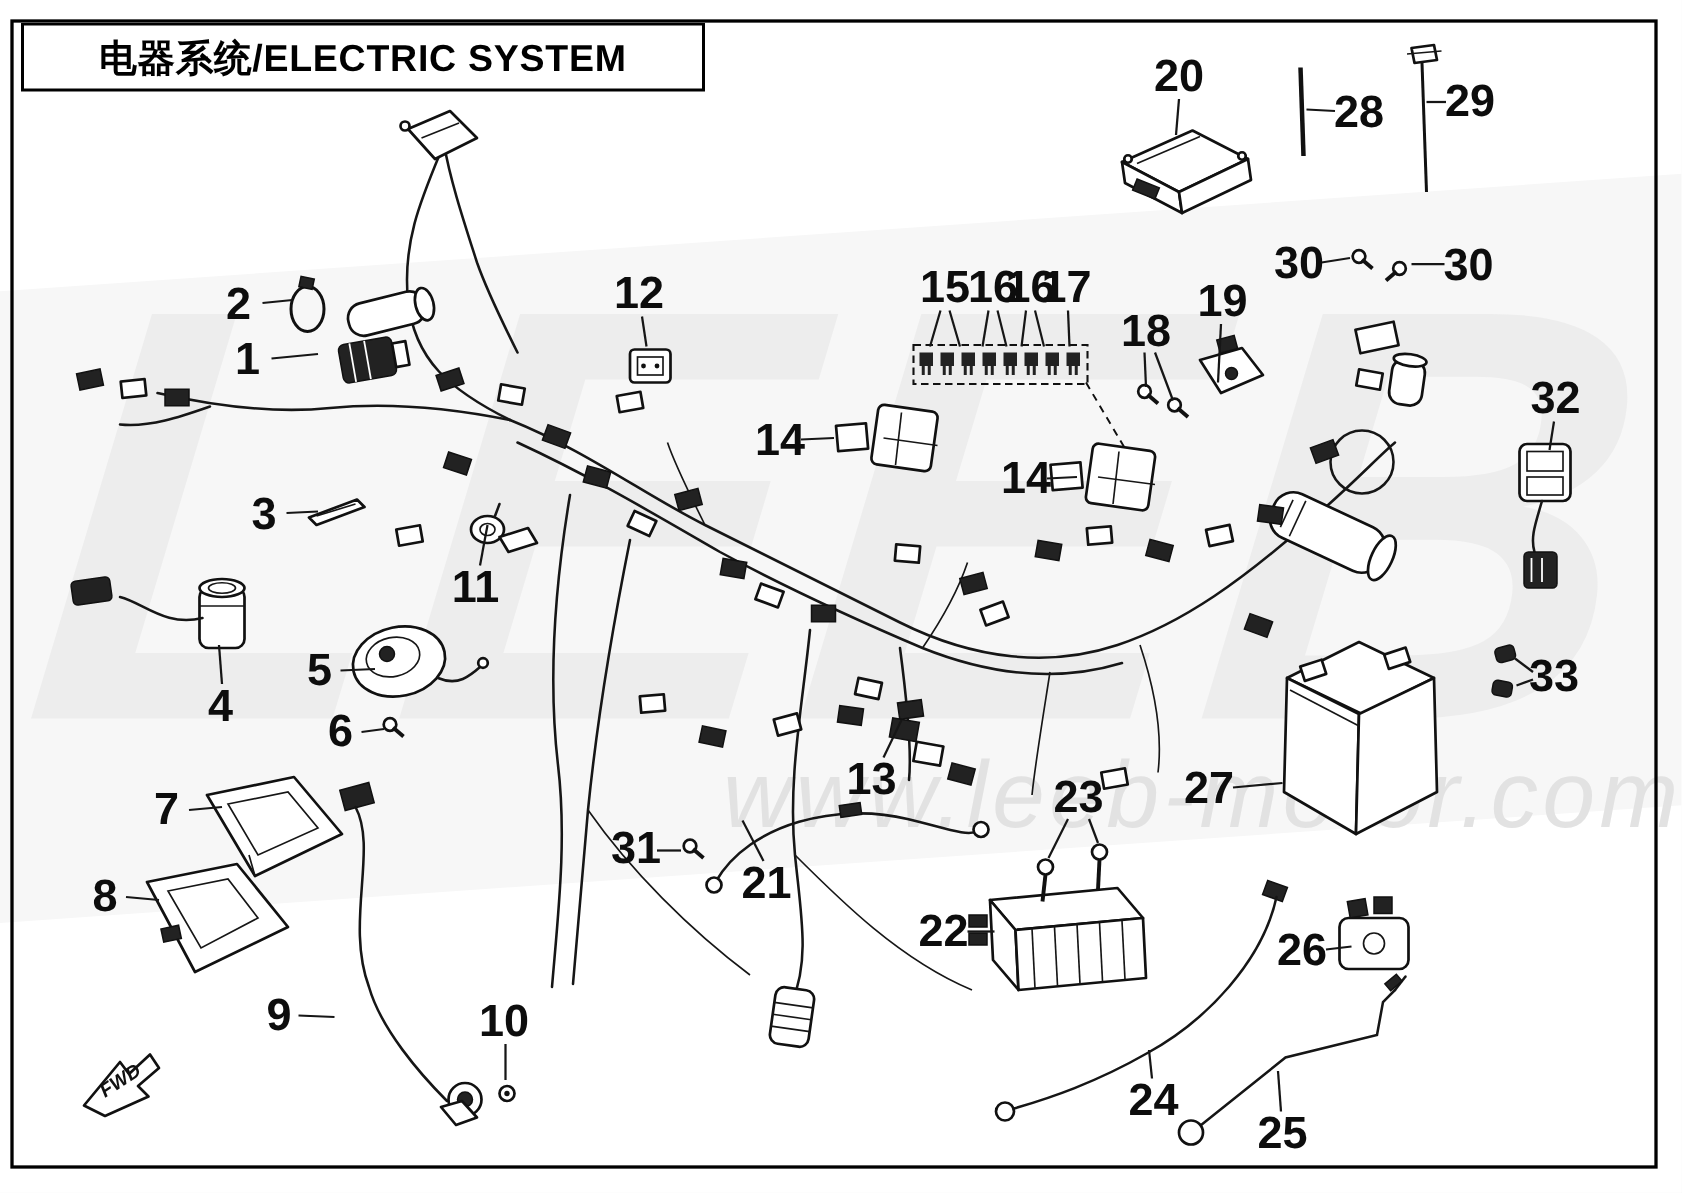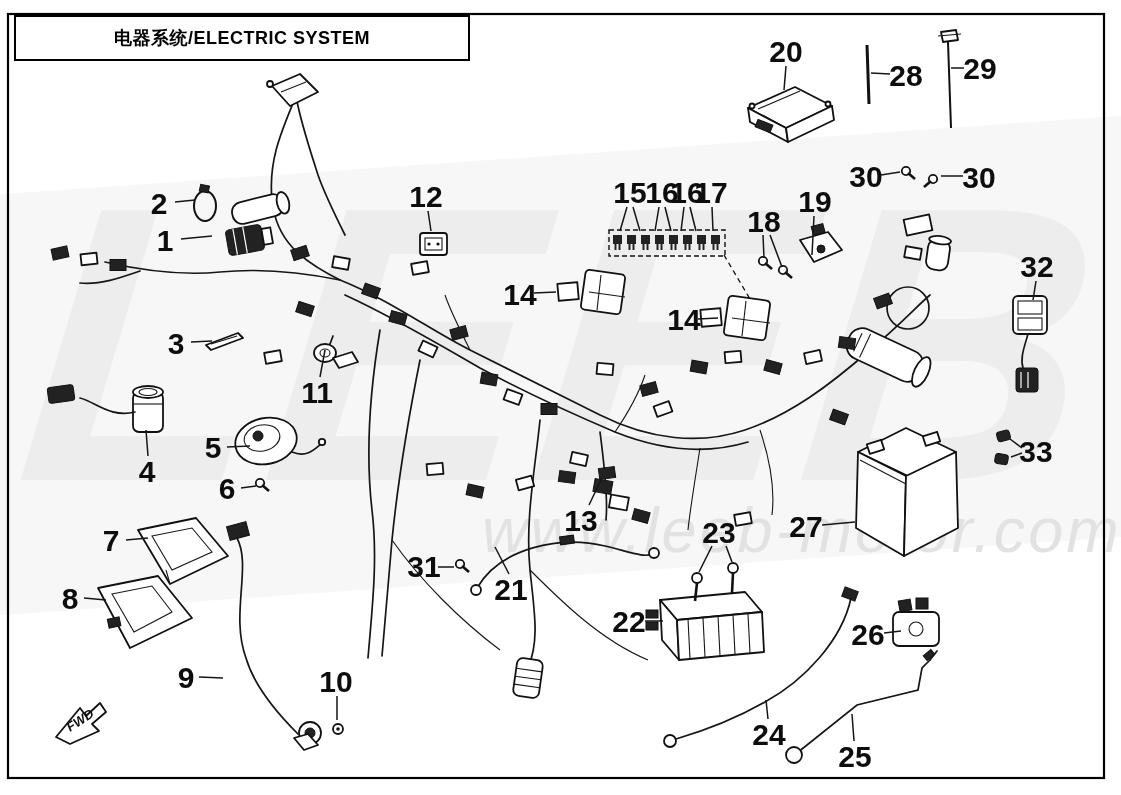--- a/index.html
+++ b/index.html
@@ -11,21 +11,21 @@
   #wm-brand{position:absolute;left:28px;top:148px;font-size:392px;line-height:1;
             font-weight:bold;font-style:italic;color:#ededed;letter-spacing:6px;
             transform:skewX(-6deg);white-space:nowrap;user-select:none;}
   #wm-site{position:absolute;left:482px;top:494px;font-size:63px;font-style:italic;
            color:#e2e2e2;letter-spacing:3px;white-space:nowrap;user-select:none;}
   
   #diagram{position:absolute;left:0;top:0;z-index:2;}
   
   #title-box{position:absolute;left:14px;top:15px;width:452px;height:42px;z-index:3;
              background:#fff;border:2.5px solid #000;display:flex;align-items:center;justify-content:center;}
-  #title-box span{font-size:18px;font-weight:bold;color:#000;letter-spacing:0.5px;}
+  #title-box span{font-size:25px;font-weight:bold;color:#000;letter-spacing:0.5px;}
   
   .ln{stroke:#161616;fill:none;stroke-width:1.7;stroke-linecap:round;}
   .thin{stroke:#161616;fill:none;stroke-width:1.1;}
   .part{stroke:#111;fill:#fff;stroke-width:1.8;stroke-linejoin:round;}
   .dark{fill:#222;stroke:#111;stroke-width:1;}
   .co-num{font-family:"Liberation Sans","DejaVu Sans",sans-serif;font-size:30px;font-weight:bold;
           fill:#0d0d0d;text-anchor:middle;dominant-baseline:central;}
   .leader{stroke:#161616;stroke-width:1.5;}
   .fwd-t{font-size:13px;font-weight:bold;font-style:italic;fill:#111;}
 </style>

